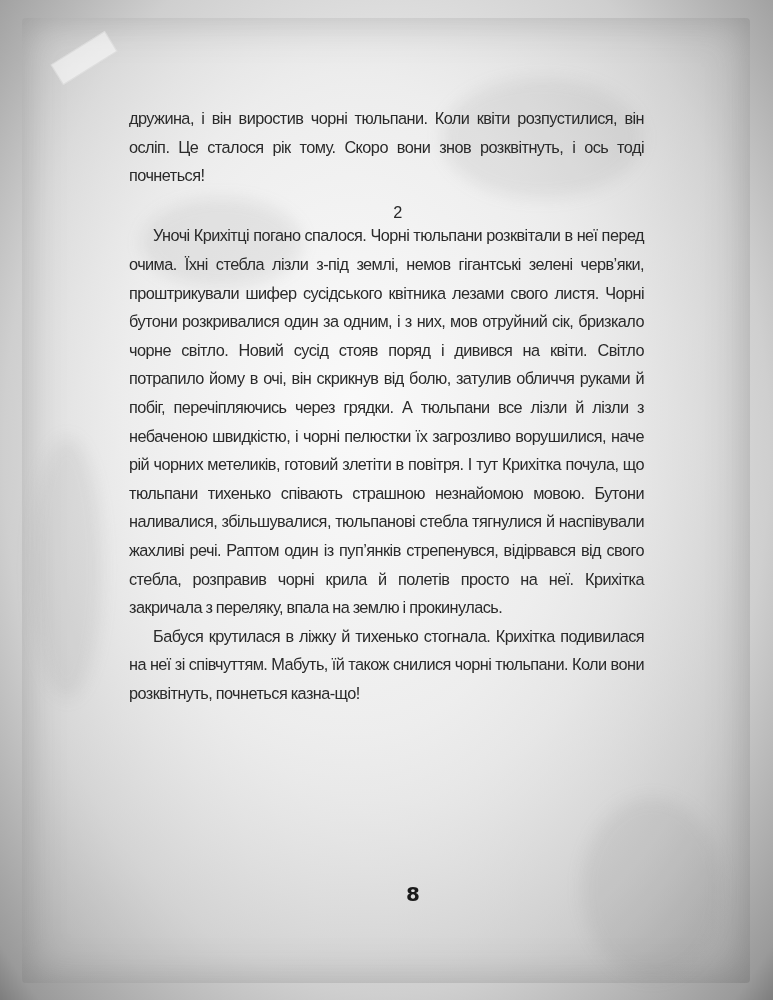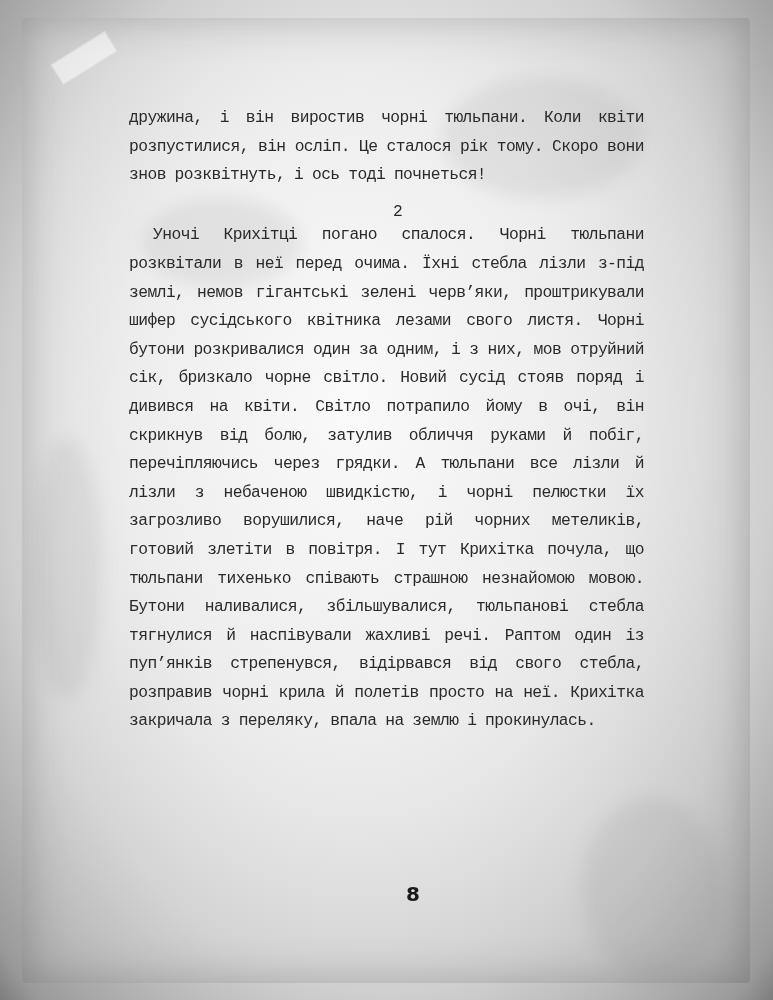--- a/index.html
+++ b/index.html
@@ -43,21 +43,21 @@
       background: rgba(255,255,255,0.55);
       transform: rotate(-32deg);
       border: 1px solid rgba(200,200,200,0.4);
     }
     .content {
       position: absolute;
       left: 129px;
       top: 104px;
       width: 515px;
       color: #2a2a2a;
-      font-family: Liberation Mono, monospace;
+      font-family: Liberation Sans, sans-serif;
       font-size: 16.3px;
       line-height: 28.6px;
       letter-spacing: -0.55px;
       word-spacing: -0.5px;
     }
     .content p {
       margin: 0;
       text-align: justify;
       text-align-last: left;
     }
@@ -93,15 +93,16 @@
   <div class="stain" style="left:420px; top:60px; width:200px; height:120px;"></div>
   <div class="stain" style="left:560px; top:780px; width:140px; height:180px;"></div>
   <div class="stain" style="left:10px; top:420px; width:70px; height:260px;"></div>
   <div class="tape"></div>
 </div>
 
 <div class="content">
   <p>дружина, і він виростив чорні тюльпани. Коли квіти розпустили­ся, він осліп. Це сталося рік тому. Скоро вони знов розквітнуть, і ось тоді почнеться!</p>
   <div class="chapter-number">2</div>
   <p class="indent">Уночі Крихітці погано спалося. Чорні тюльпани розквітали в неї перед очима. Їхні стебла лізли з-під землі, немов гігантські зелені черв’яки, проштрикували шифер сусідського квітника лезами свого листя. Чорні бутони розкривалися один за одним, і з них, мов отруйний сік, бризкало чорне світло. Новий сусід стояв поряд і дивився на квіти. Світло потрапило йому в очі, він скрикнув від болю, затулив обличчя руками й побіг, перечіпля­ючись через грядки. А тюльпани все лізли й лізли з небаченою швидкістю, і чорні пелюстки їх загрозливо ворушилися, наче рій чорних метеликів, готовий злетіти в повітря. І тут Крихітка по­чула, що тюльпани тихенько співають страшною незнайомою мовою. Бутони наливалися, збільшувалися, тюльпанові стебла тягнулися й наспівували жахливі речі. Раптом один із пуп’янків стрепенувся, відірвався від свого стебла, розправив чорні крила й полетів просто на неї. Крихітка закричала з переляку, впала на землю і прокинулась.</p>
+  <p class="indent">Бабуся крутилася в ліжку й тихенько стогнала. Крихітка по­дивилася на неї зі співчуттям. Мабуть, їй також снилися чорні тюльпани. Коли вони розквітнуть, почнеться казна-що!</p>
 </div>
 
 <div class="page-number">8</div>
 
 </body></html>

